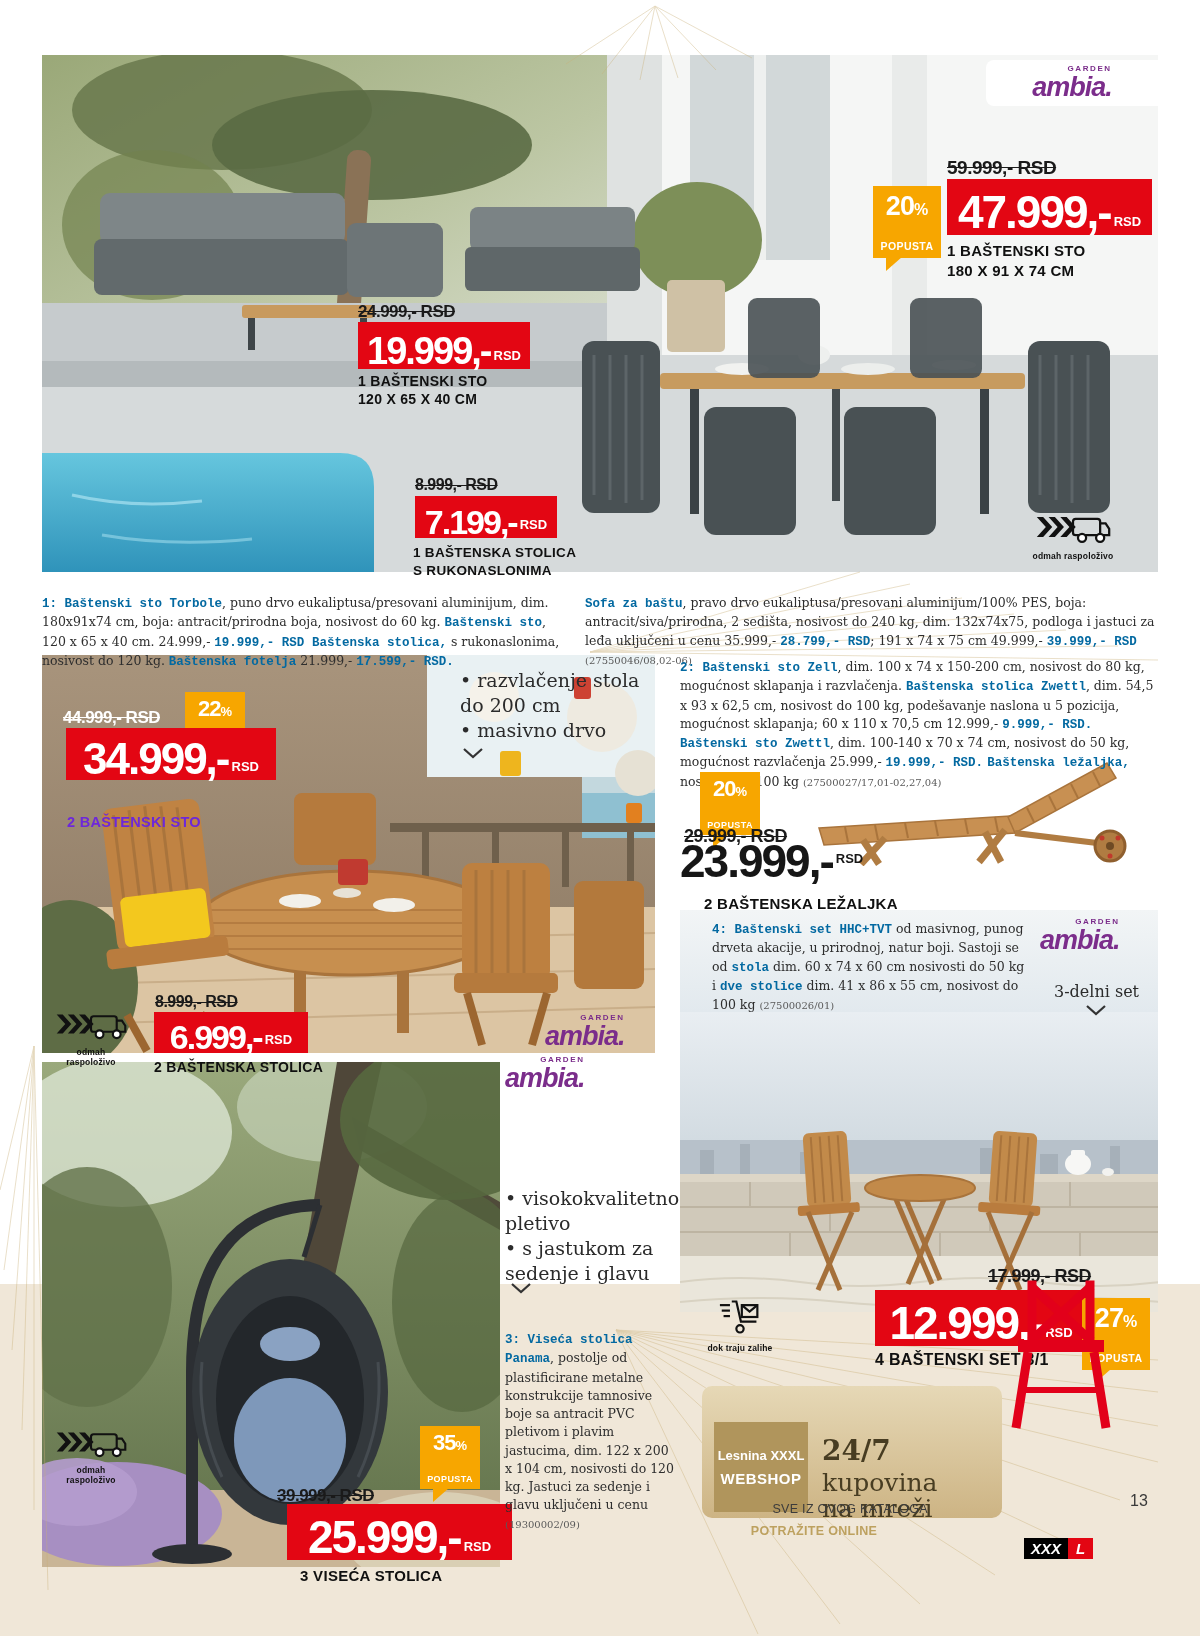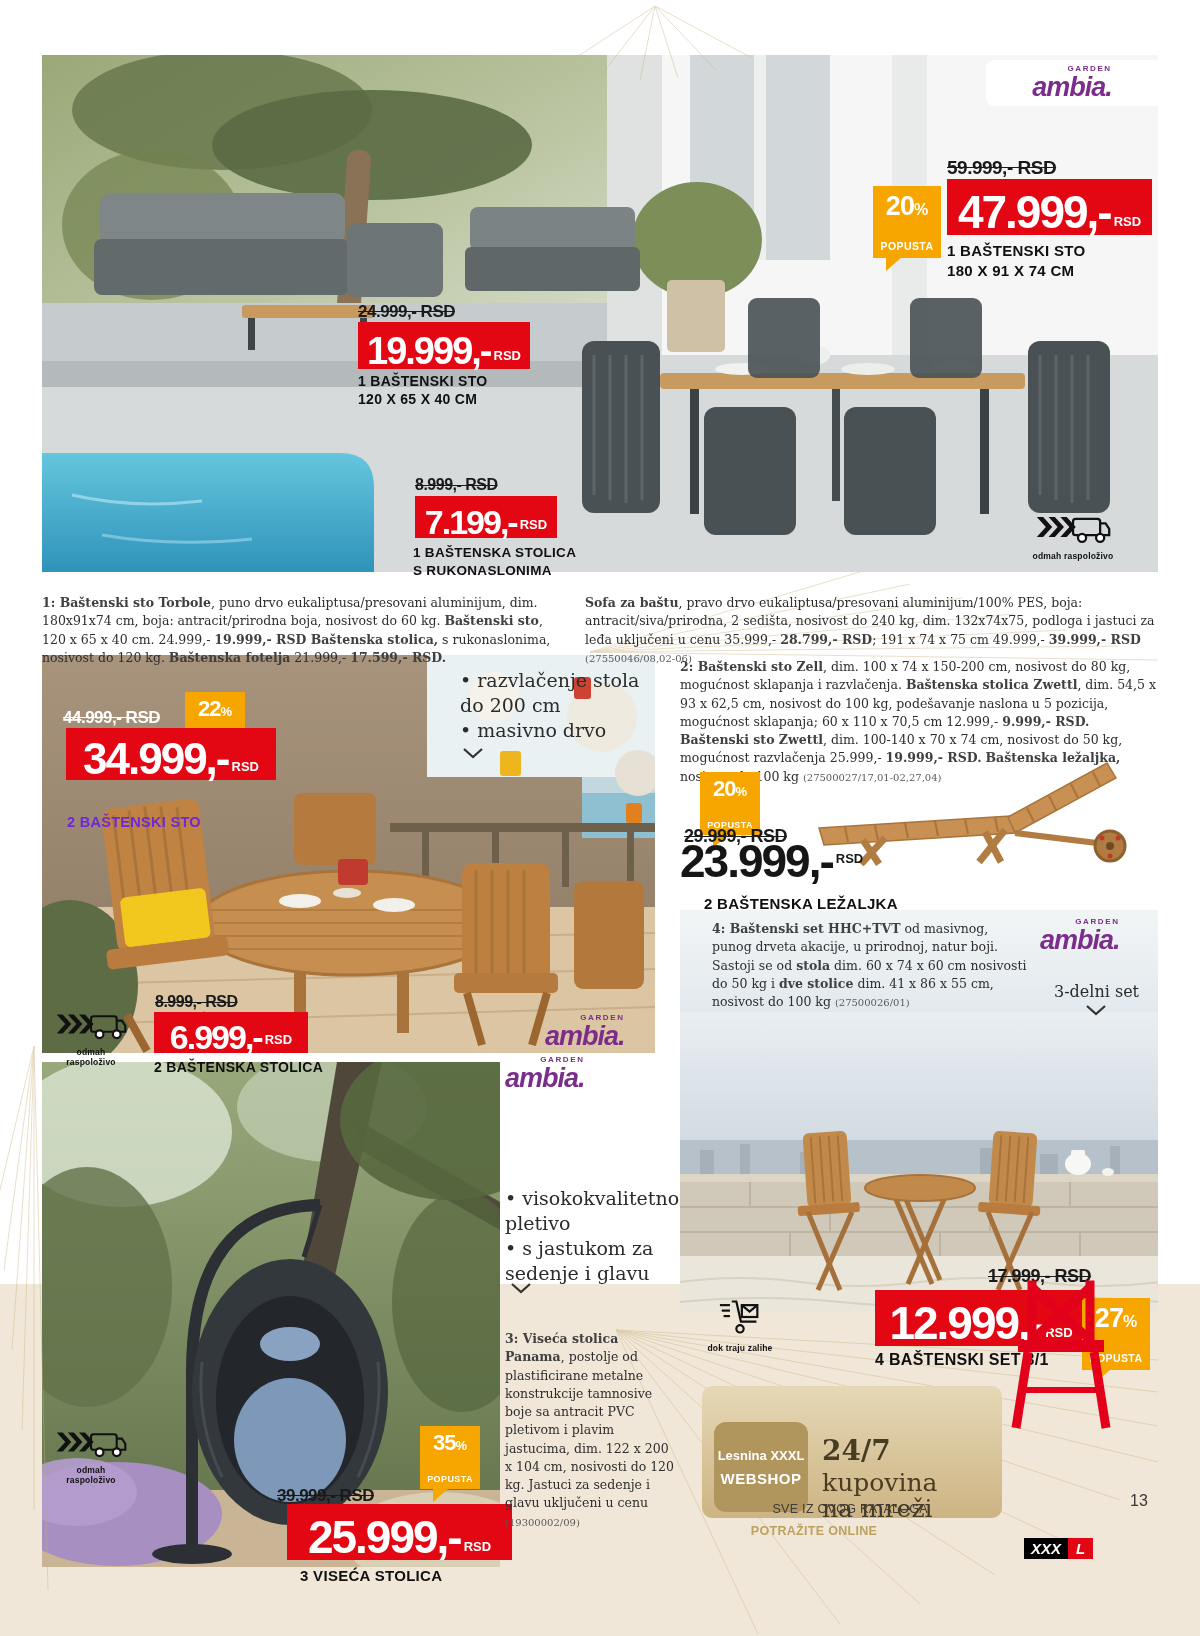--- a/index.html
+++ b/index.html
@@ -33,42 +33,42 @@
         border-top:14px solid #f7a600;border-right:16px solid transparent;}
   .disc .dn{font-size:27px;letter-spacing:-1px;}
   .disc .ds{font-size:16px;}
   .disc .dw{display:block;font-size:10.5px;margin-top:21px;letter-spacing:.4px;}
   .disc.sm{width:56px;padding:6px 2px 5px;}
   .disc.sm .dn{font-size:22px;}
   .disc.sm .ds{font-size:13px;}
   .disc.sm .dw{font-size:9px;}
 
   .desc{position:absolute;font-family:"DejaVu Serif",serif;font-size:12.5px;line-height:1.46;color:#2e2e2e;z-index:7;}
-  .desc .b{font-weight:bold;color:#404040;}
+  .desc .b{font-weight:bold;color:#0369a1;font-family:Liberation Mono, monospace;}
   .desc .sm{font-size:10px;color:#5a5a5a;}
 
   .bullets{position:absolute;font-family:"DejaVu Serif",serif;font-size:19px;color:#2b2b2b;line-height:1.32;z-index:7;}
   .bullets div:before{content:"• ";}
 
   .chev{position:absolute;z-index:7;}
 
   .ambia-logo{position:absolute;z-index:7;color:#7b2d8b;text-align:right;line-height:1;}
   .ambia-logo .g{display:block;font-size:8px;font-weight:bold;letter-spacing:1.6px;margin-bottom:1px;}
   .ambia-logo .a{font-size:27px;font-weight:bold;font-style:italic;letter-spacing:-1px;}
   .ambia-box{position:absolute;left:986px;top:60px;width:172px;height:46px;background:#fff;
         border-radius:8px 0 0 8px;z-index:7;display:flex;align-items:center;justify-content:center;}
   .ambia-box .ambia-logo{position:static;}
 
   .avail{position:absolute;text-align:center;z-index:7;}
   .avail .cap{font-size:8.5px;font-weight:bold;color:#111;margin-top:1px;letter-spacing:.2px;}
 
   
   .panel{position:absolute;left:702px;top:1386px;width:300px;height:132px;border-radius:10px;
         background:linear-gradient(180deg,#e6d8b6,#cdb484);z-index:3;}
-  .goldbox{position:absolute;left:714px;top:1422px;width:94px;height:90px;background:#b0955c;border-radius:12px;
+  .goldbox{position:absolute;left:714px;top:1422px;width:94px;height:90px;background:#b0955c;border-radius:0;
         color:#fff;font-weight:bold;text-align:center;z-index:7;display:flex;flex-direction:column;justify-content:center;gap:7px;}
   .goldbox .g1{font-size:13px;}
   .goldbox .g2{font-size:15px;letter-spacing:.5px;}
   .ws-big{position:absolute;left:822px;top:1434px;font-family:"DejaVu Serif",serif;font-weight:bold;font-size:28px;color:#483d22;z-index:7;}
   .ws-line{position:absolute;font-family:"DejaVu Serif",serif;font-size:25px;color:#483d22;z-index:7;}
   .sve{position:absolute;left:700px;top:1502px;width:228px;text-align:right;font-size:12.5px;color:#3c3c3c;letter-spacing:.3px;z-index:7;}
   .potr{position:absolute;left:700px;top:1524px;width:228px;text-align:center;font-size:12.5px;font-weight:bold;color:#bda15f;letter-spacing:.3px;z-index:7;}
   .lesnina{position:absolute;left:938px;top:1486px;width:172px;height:46px;background:#ffed00;border:2px solid #111;
         display:flex;align-items:center;justify-content:center;font-size:33px;font-weight:bold;color:#000;letter-spacing:-1px;z-index:7;}
   .xxxl{position:absolute;left:1024px;top:1538px;display:flex;z-index:7;font-style:italic;font-weight:bold;font-size:15px;}

